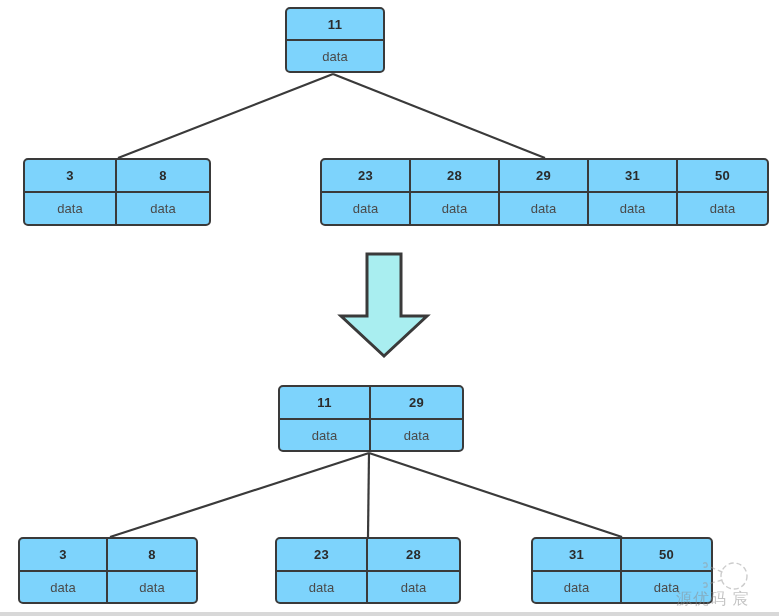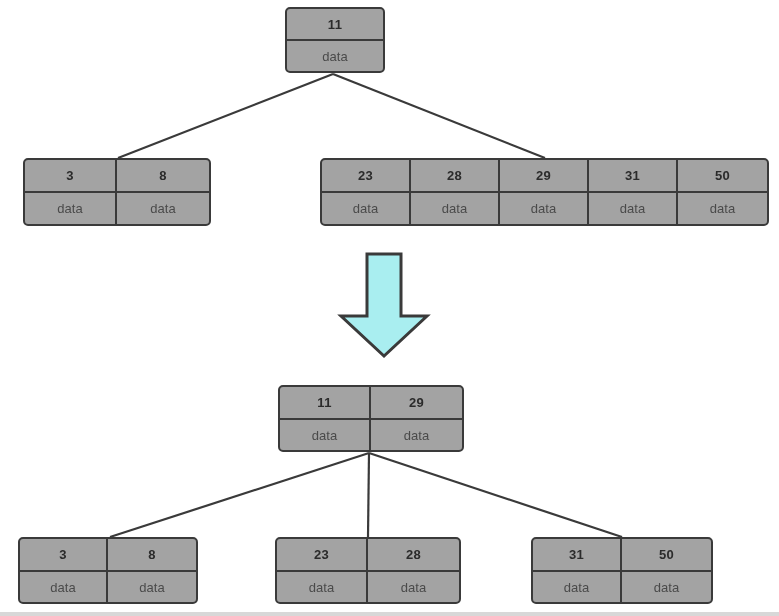--- a/index.html
+++ b/index.html
@@ -24,21 +24,21 @@
     top: 0;
     width: 779px;
     height: 616px;
     pointer-events: none;
   }
   .node {
     position: absolute;
     display: flex;
     border: 2px solid #3a3a3a;
     border-radius: 5px;
-    background: #a3a3a3;
+    background: #7dd3fc;
     box-sizing: border-box;
     overflow: hidden;
     z-index: 2;
   }
   .cell {
     display: flex;
     flex-direction: column;
     box-sizing: border-box;
     border-right: 2px solid #3a3a3a;
   }
@@ -242,16 +242,28 @@
     <div class="cell">
       <div class="cell-key">31</div>
       <div class="cell-data">data</div>
     </div>
     <div class="cell">
       <div class="cell-key">50</div>
       <div class="cell-data">data</div>
     </div>
   </div>
 
+  <div id="watermark">
+    <svg id="watermark-mark" width="62" height="40" viewBox="0 0 62 40" xmlns="http://www.w3.org/2000/svg">
+      <g fill="none" stroke="#9a9a9a" stroke-width="1.4" stroke-linecap="round" stroke-dasharray="4 4">
+        <circle cx="40" cy="20" r="13"></circle>
+        <path d="M28 16 L14 10"></path>
+        <path d="M28 24 L14 28"></path>
+        <circle cx="11" cy="9" r="2.2"></circle>
+        <circle cx="11" cy="29" r="2.2"></circle>
+      </g>
+    </svg>
+    <div id="watermark-text">源优码    宸</div>
+  </div>
 
   <div id="bottom-rule"></div>
 
 </div>
 
 </body></html>

